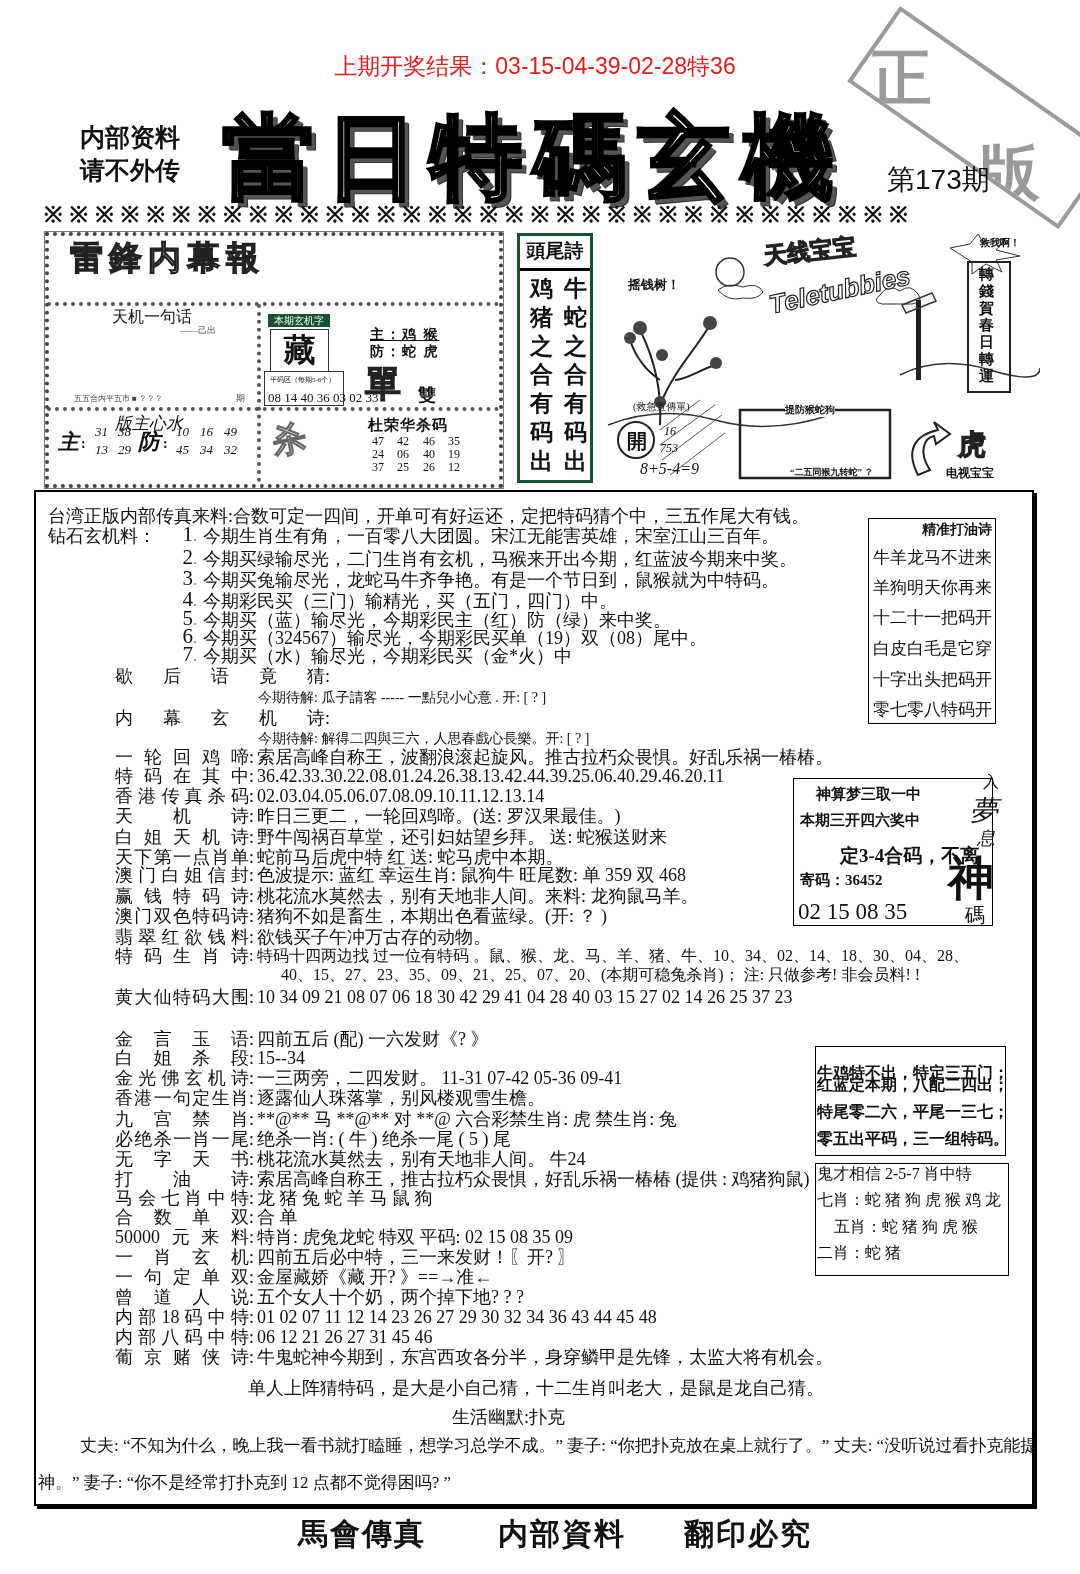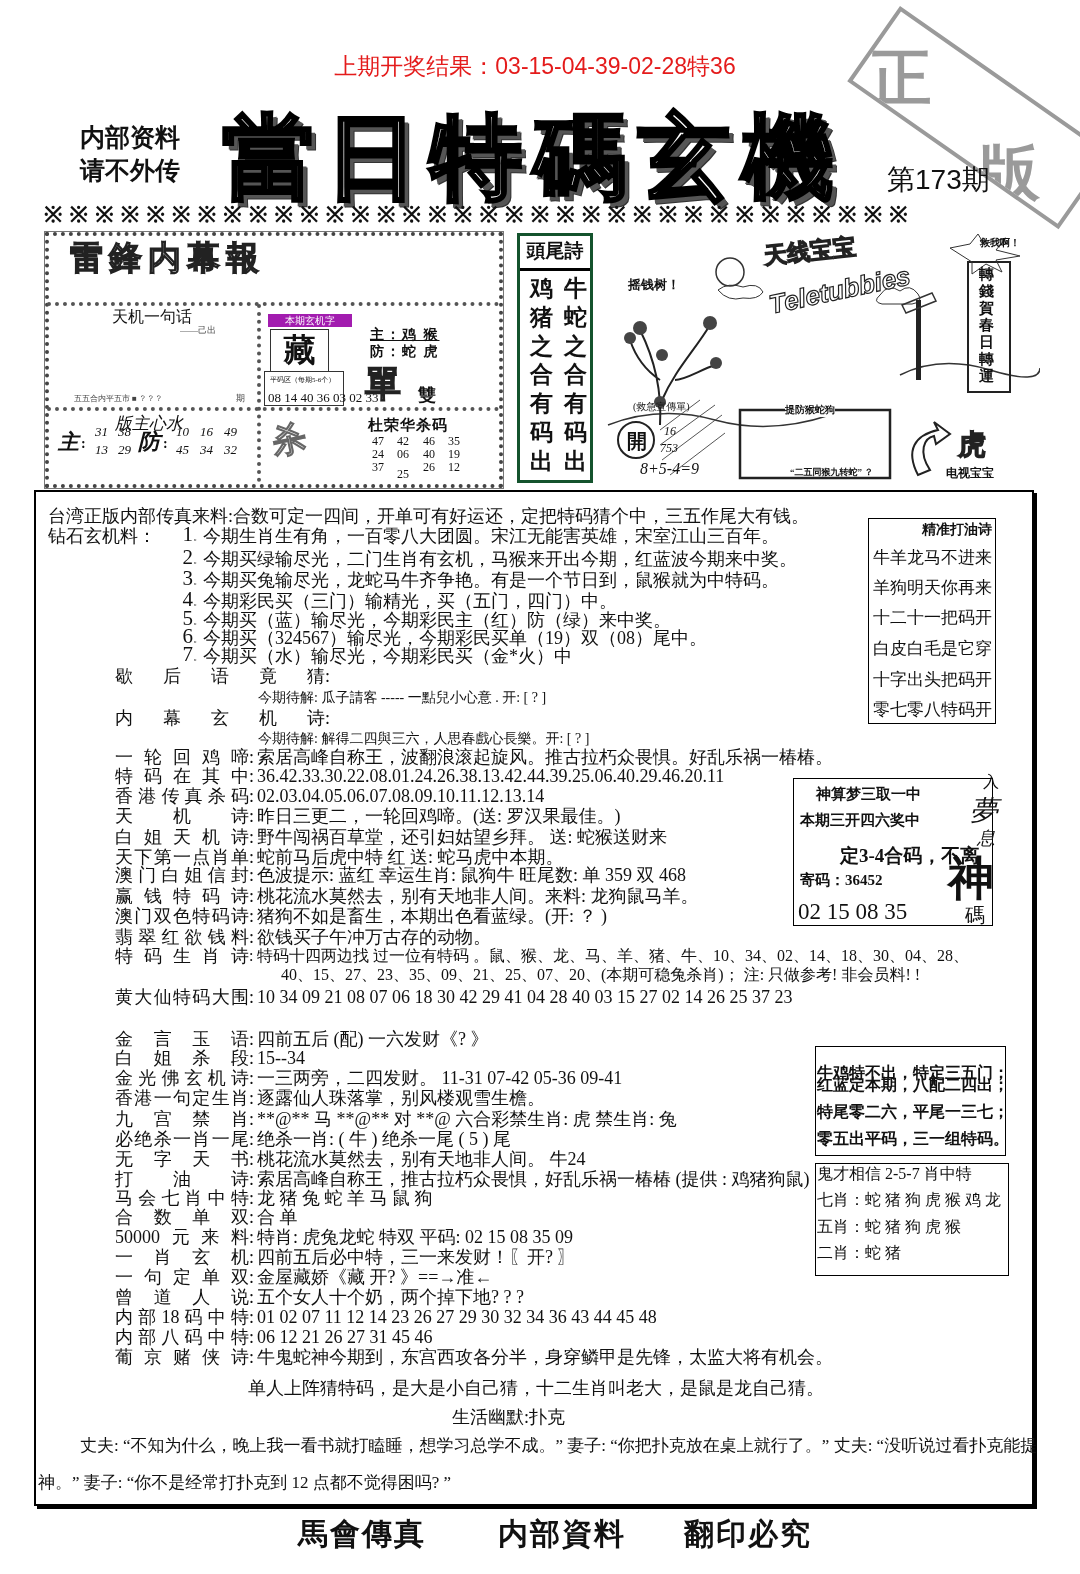--- a/index.html
+++ b/index.html
@@ -63,21 +63,21 @@
 <div class="abs outline-text" style="left:70px;top:236px;font-size:33px;letter-spacing:6px;">雷鋒内幕報</div>
 <div class="hline" style="left:47px;top:302px;width:452px;"></div>
 <div class="vline" style="left:257px;top:304px;height:178px;"></div>
 <div class="hline" style="left:47px;top:407px;width:452px;"></div>
 
 <div class="abs" style="left:112px;top:307px;font-size:16px;">天机一句话</div>
 <div class="abs tiny" style="left:180px;top:324px;">——己出</div>
 <div class="abs tiny" style="left:74px;top:393px;font-size:8px;">五五合内平五市 ■ ？？？</div>
 <div class="abs tiny" style="left:236px;top:392px;">期</div>
 
-<div class="abs" style="left:268px;top:314px;width:84px;height:13px;background:#a21caf;color:#fff;font-size:10px;text-align:center;line-height:13px;">本期玄机字</div>
+<div class="abs" style="left:268px;top:314px;width:62px;height:13px;background:#14532d;color:#fff;font-size:10px;text-align:center;line-height:13px;">本期玄机字</div>
 <div class="abs" style="left:270px;top:329px;width:57px;height:41px;border:1px solid #333;font-size:32px;text-align:center;line-height:41px;font-weight:bold;">藏</div>
 <div class="abs" style="left:264px;top:371px;width:78px;height:33px;border:1px solid #333;"></div>
 <div class="abs" style="left:270px;top:375px;font-size:7px;">平码区（每期5-6个）</div>
 <div class="abs" style="left:268px;top:390px;font-size:13px;">08 14 40 36 03 02 33</div>
 <div class="abs" style="left:370px;top:326px;font-size:14px;font-weight:bold;letter-spacing:2px;text-decoration:underline;">主：鸡 猴</div>
 <div class="abs" style="left:370px;top:343px;font-size:14px;font-weight:bold;letter-spacing:2px;">防：蛇 虎</div>
 <div class="abs outline-text" style="left:365px;top:360px;font-size:36px;">單</div>
 <div class="abs" style="left:418px;top:383px;font-size:18px;font-weight:bold;">雙</div>
 
 <div class="abs" style="left:115px;top:412px;font-size:17px;font-style:italic;">版主心水</div>
@@ -100,21 +100,21 @@
 <div class="abs" style="left:368px;top:416px;font-size:15px;font-weight:bold;letter-spacing:1px;">杜荣华杀码</div>
 <div class="abs" style="left:372px;top:434px;font-size:12px;">47</div>
 <div class="abs" style="left:397px;top:434px;font-size:12px;">42</div>
 <div class="abs" style="left:423px;top:434px;font-size:12px;">46</div>
 <div class="abs" style="left:448px;top:434px;font-size:12px;">35</div>
 <div class="abs" style="left:372px;top:447px;font-size:12px;">24</div>
 <div class="abs" style="left:397px;top:447px;font-size:12px;">06</div>
 <div class="abs" style="left:423px;top:447px;font-size:12px;">40</div>
 <div class="abs" style="left:448px;top:447px;font-size:12px;">19</div>
 <div class="abs" style="left:372px;top:460px;font-size:12px;">37</div>
-<div class="abs" style="left:397px;top:460px;font-size:12px;margin-top:7px;">25</div>
+<div class="abs" style="left:397px;top:460px;font-size:12px;">25</div>
 <div class="abs" style="left:423px;top:460px;font-size:12px;">26</div>
 <div class="abs" style="left:448px;top:460px;font-size:12px;">12</div>
 
 <div class="htp">
   <div class="htp-title">頭尾詩</div>
   <div class="htp-div"></div>
   <div class="htp-col" style="left:44px;">牛蛇之合有码出</div>
   <div class="htp-col" style="left:10px;">鸡猪之合有码出</div>
 </div>
 
@@ -248,19 +248,19 @@
 <div class="sbox" style="left:815px;top:1046px;width:189px;height:108px;">
   <div class="sline" style="left:1px;top:16px;font-size:16px;font-weight:bold;">牛鸡特不出，特定三五门；</div>
   <div class="sline" style="left:1px;top:28px;font-size:16px;font-weight:bold;">红蓝定本期，八配二四出；</div>
   <div class="sline" style="left:1px;top:55px;font-size:16px;font-weight:bold;">特尾零二六，平尾一三七；</div>
   <div class="sline" style="left:1px;top:82px;font-size:16px;font-weight:bold;">零五出平码，三一组特码。</div>
 </div>
 
 <div class="sbox" style="left:815px;top:1163px;width:192px;height:111px;">
   <div class="sline" style="left:1px;top:0px;font-size:16px;">鬼才相信 2-5-7 肖中特</div>
   <div class="sline" style="left:1px;top:26px;font-size:16px;">七肖：蛇 猪 狗 虎 猴 鸡 龙</div>
-  <div class="sline" style="left:1px;top:53px;font-size:16px;">五肖：蛇 猪 狗 虎 猴</div>
+  <div class="sline" style="left:18px;top:53px;font-size:16px;">五肖：蛇 猪 狗 虎 猴</div>
   <div class="sline" style="left:1px;top:79px;font-size:16px;">二肖：蛇 猪</div>
 </div>
 
 <div class="abs footer" style="left:298px;top:1514px;">馬會傳真</div>
 <div class="abs footer" style="left:498px;top:1514px;">内部資料</div>
 <div class="abs footer" style="left:684px;top:1514px;">翻印必究</div>
 
 </body></html>

